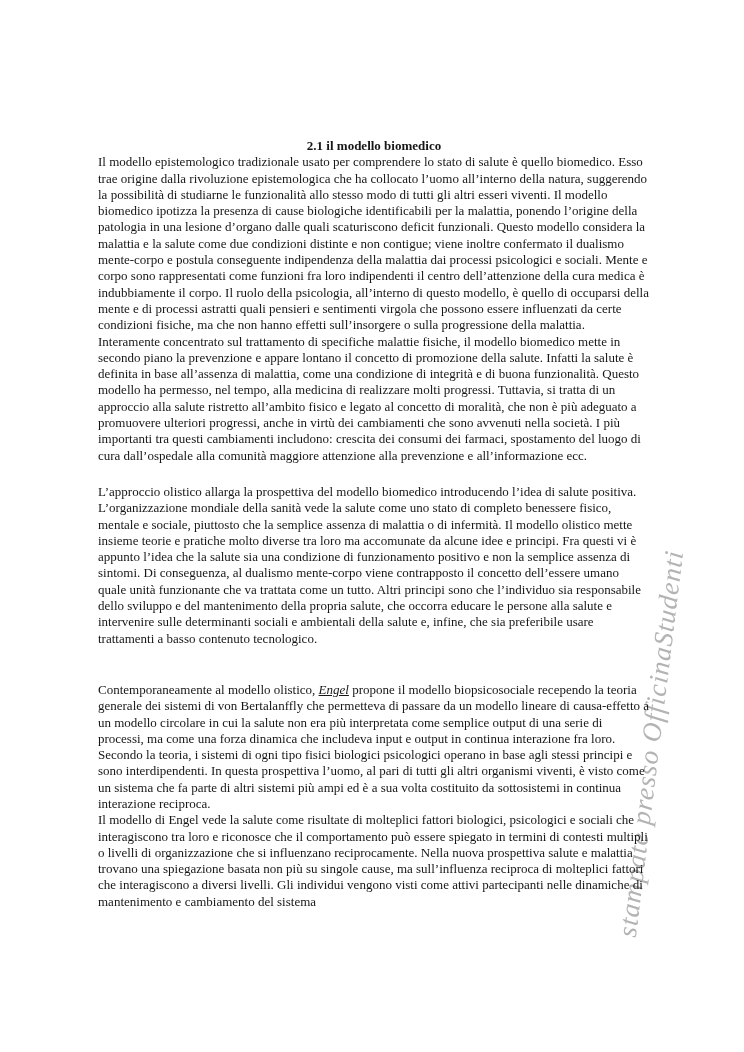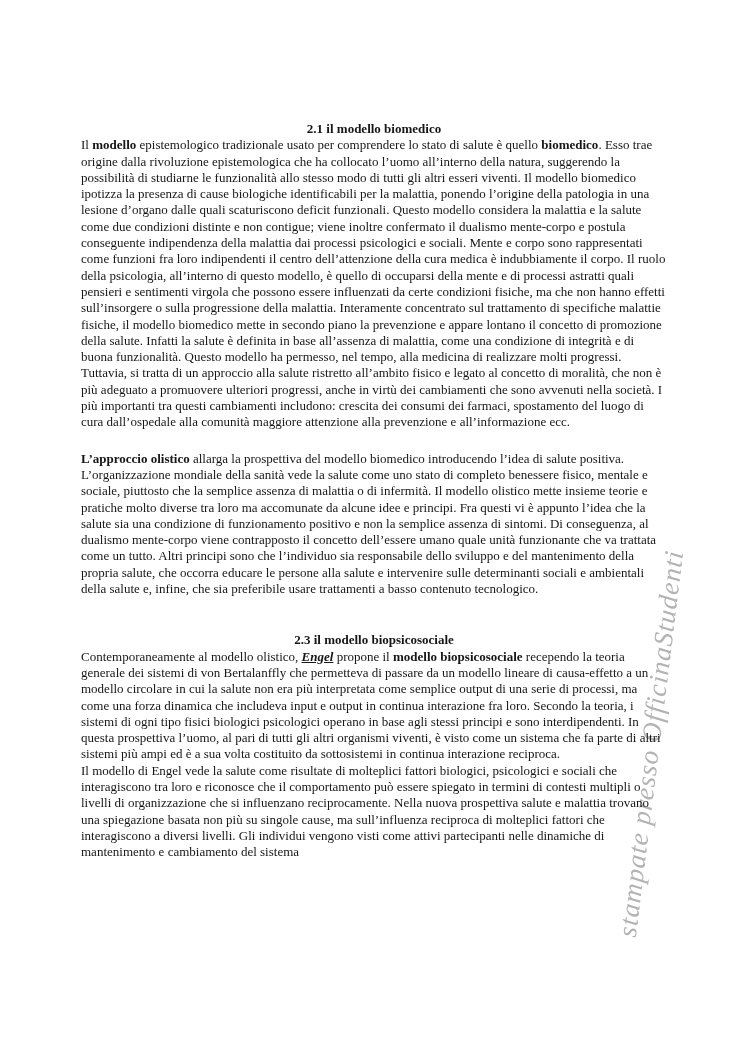--- a/index.html
+++ b/index.html
@@ -23,29 +23,29 @@
   .content {
     position: absolute;
     left: 81px;
     top: 121px;
     width: 586px;
     font-size: 13px;
     line-height: 16.3px;
     text-align: left;
     z-index: 1;
   }
-  .sec { margin: 0; }
+  .sec { margin: 17px; }
   .sec-2 { margin-top: 20px; }
   .sec-3 { margin-top: 35px; }
   .heading {
     font-weight: bold;
     text-align: center;
   }
   p { margin: 0; }
-  .b { font-weight: bold; }
+  .b { font-weight: normal; }
   .i { font-style: italic; }
   .u { text-decoration: underline; }
   .watermark {
     position: absolute;
     left: 612px;
     top: 935px;
     transform-origin: 0 0;
     transform: rotate(-83deg);
     font-family: "Liberation Serif", serif;
     font-style: italic;
@@ -69,19 +69,18 @@
     <section class="sec sec-1">
       <div class="heading">2.1 il modello biomedico</div>
       <p><span>Il </span><span class="b">modello</span><span> epistemologico tradizionale usato per comprendere lo stato di salute è quello </span><span class="b">biomedico</span><span>. Esso trae origine dalla rivoluzione epistemologica che ha collocato l’uomo all’interno della natura, suggerendo la possibilità di studiarne le funzionalità allo stesso modo di tutti gli altri esseri viventi. Il modello biomedico ipotizza la presenza di cause biologiche identificabili per la malattia, ponendo l’origine della patologia in una lesione d’organo dalle quali scaturiscono deficit funzionali. Questo modello considera la malattia e la salute come due condizioni distinte e non contigue; viene inoltre confermato il dualismo mente-corpo e postula conseguente indipendenza della malattia dai processi psicologici e sociali. Mente e corpo sono rappresentati come funzioni fra loro indipendenti il centro dell’attenzione della cura medica è indubbiamente il corpo. Il ruolo della psicologia, all’interno di questo modello, è quello di occuparsi della mente e di processi astratti quali pensieri e sentimenti virgola che possono essere influenzati da certe condizioni fisiche, ma che non hanno effetti sull’insorgere o sulla progressione della malattia. Interamente concentrato sul trattamento di specifiche malattie fisiche, il modello biomedico mette in secondo piano la prevenzione e appare lontano il concetto di promozione della salute. Infatti la salute è definita in base all’assenza di malattia, come una condizione di integrità e di buona funzionalità. Questo modello ha permesso, nel tempo, alla medicina di realizzare molti progressi. Tuttavia, si tratta di un approccio alla salute ristretto all’ambito fisico e legato al concetto di moralità, che non è più adeguato a promuovere ulteriori progressi, anche in virtù dei cambiamenti che sono avvenuti nella società. I più importanti tra questi cambiamenti includono: crescita dei consumi dei farmaci, spostamento del luogo di cura dall’ospedale alla comunità maggiore attenzione alla prevenzione e all’informazione ecc.</span></p>
     </section>
 
     <section class="sec sec-2">
       <p><span class="b">L’approccio olistico</span><span> allarga la prospettiva del modello biomedico introducendo l’idea di salute positiva. L’organizzazione mondiale della sanità vede la salute come uno stato di completo benessere fisico, mentale e sociale, piuttosto che la semplice assenza di malattia o di infermità. Il modello olistico mette insieme teorie e pratiche molto diverse tra loro ma accomunate da alcune idee e principi. Fra questi vi è appunto l’idea che la salute sia una condizione di funzionamento positivo e non la semplice assenza di sintomi. Di conseguenza, al dualismo mente-corpo viene contrapposto il concetto dell’essere umano quale unità funzionante che va trattata come un tutto. Altri principi sono che l’individuo sia responsabile dello sviluppo e del mantenimento della propria salute, che occorra educare le persone alla salute e intervenire sulle determinanti sociali e ambientali della salute e, infine, che sia preferibile usare trattamenti a basso contenuto tecnologico.</span></p>
     </section>
 
     <section class="sec sec-3">
-      <div class="heading">2.3 il modello biopsicosociale</div>
       <p><span>Contemporaneamente al modello olistico, </span><span class="b i u">Engel</span><span> propone il </span><span class="b">modello biopsicosociale</span><span> recependo la teoria generale dei sistemi di von Bertalanffly che permetteva di passare da un modello lineare di causa-effetto a un modello circolare in cui la salute non era più interpretata come semplice output di una serie di processi, ma come una forza dinamica che includeva input e output in continua interazione fra loro. Secondo la teoria, i sistemi di ogni tipo fisici biologici psicologici operano in base agli stessi principi e sono interdipendenti. In questa prospettiva l’uomo, al pari di tutti gli altri organismi viventi, è visto come un sistema che fa parte di altri sistemi più ampi ed è a sua volta costituito da sottosistemi in continua interazione reciproca.</span></p>
       <p><span>Il modello di Engel vede la salute come risultate di molteplici fattori biologici, psicologici e sociali che interagiscono tra loro e riconosce che il comportamento può essere spiegato in termini di contesti multipli o livelli di organizzazione che si influenzano reciprocamente. Nella nuova prospettiva salute e malattia trovano una spiegazione basata non più su singole cause, ma sull’influenza reciproca di molteplici fattori che interagiscono a diversi livelli. Gli individui vengono visti come attivi partecipanti nelle dinamiche di mantenimento e cambiamento del sistema</span></p>
     </section>
 
   </div>
 </div>
 
 </body></html>

